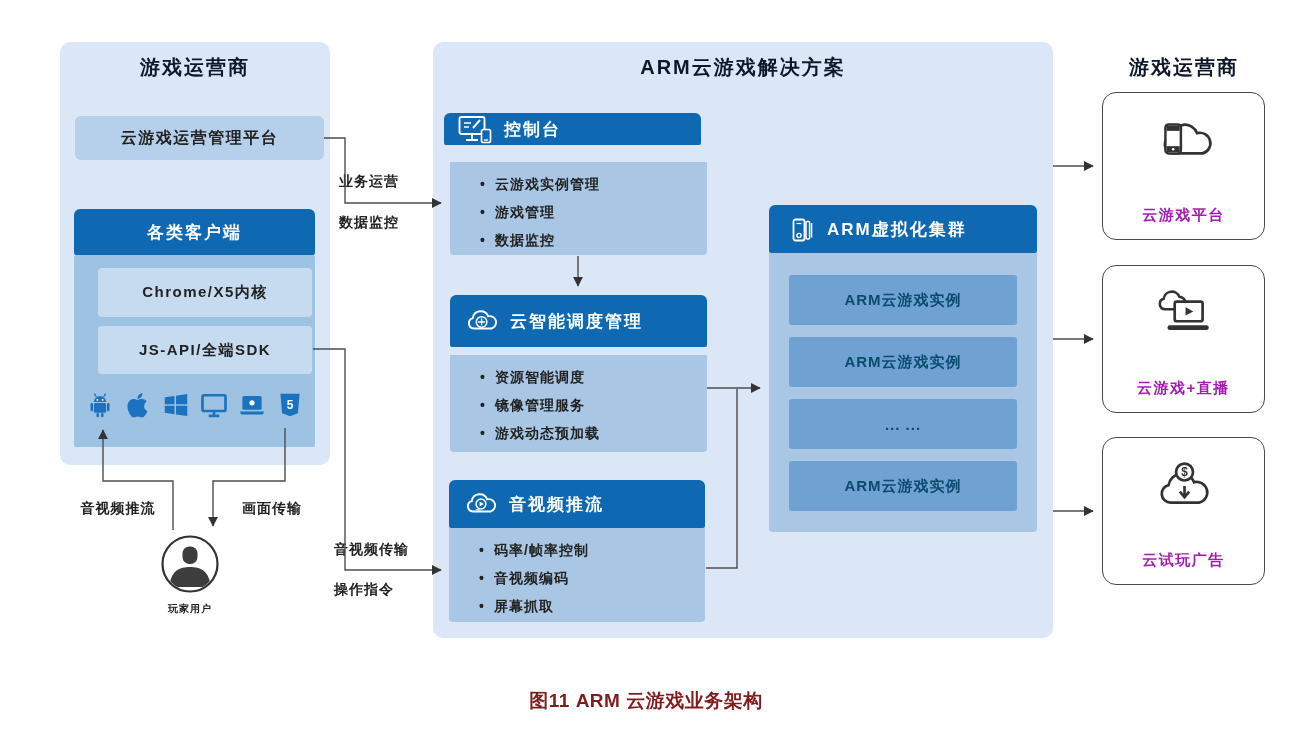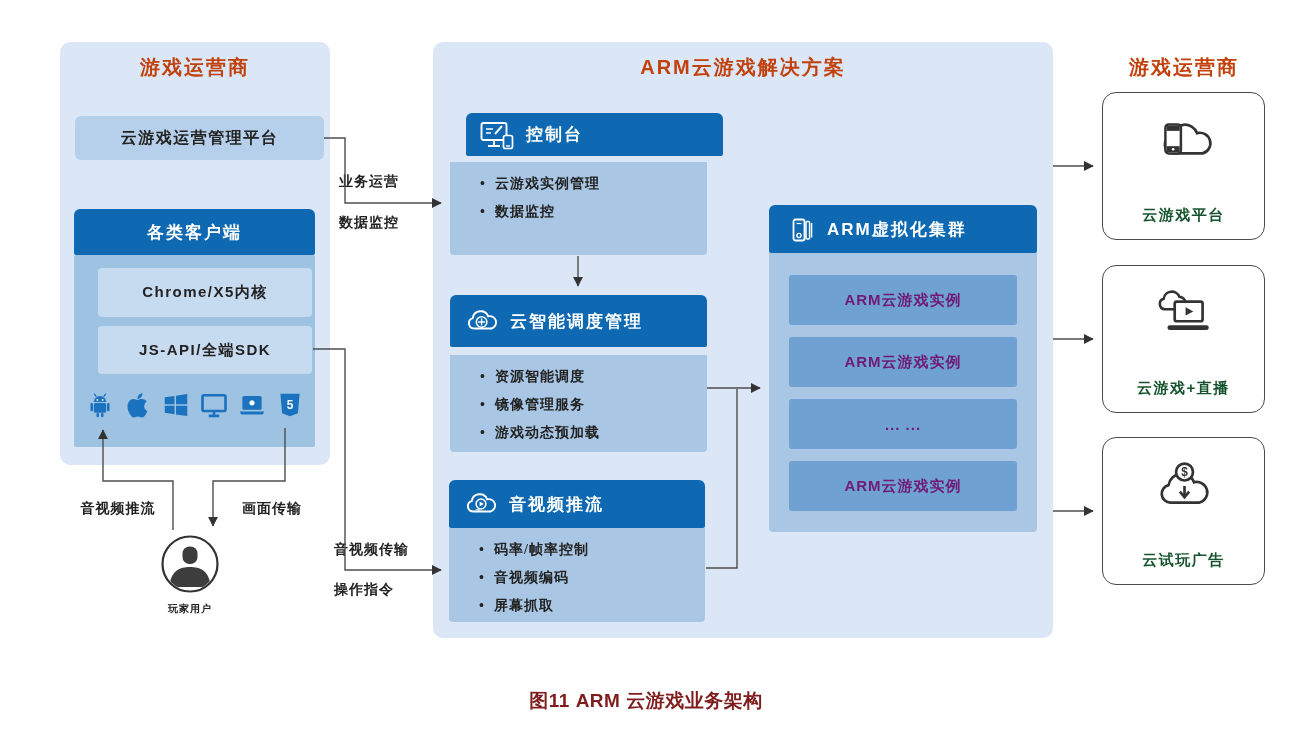--- a/index.html
+++ b/index.html
@@ -1,39 +1,39 @@
 <!DOCTYPE html>
 <html><head>
 <meta charset="utf-8">
 <style>
   html,body{margin:0;padding:0;background:#fff;}
   .canvas{position:relative;width:1292px;height:734px;background:#ffffff;
           font-family:"Liberation Sans","DejaVu Sans",sans-serif;color:#262626;overflow:hidden;}
   .abs{position:absolute;box-sizing:border-box;}
   .panel{background:#dbe7f6;border-radius:10px;}
-  .panel-title{font-size:20px;font-weight:700;letter-spacing:2px;text-align:center;color:#c2410c;}
+  .panel-title{font-size:20px;font-weight:700;letter-spacing:2px;text-align:center;color:#0f172a;}
   .bluehead{background:#0e69b2;color:#fff;display:flex;align-items:center;gap:10px;
             padding-left:14px;border-radius:6px 6px 2px 2px;}
   .bluehead .t{font-size:17px;font-weight:700;letter-spacing:2px;white-space:nowrap;}
   .bluehead.center{justify-content:center;padding-left:0;}
   .mod-body{background:#a9c7e4;border-radius:0 0 4px 4px;padding:8px 6px 0 30px;}
   .bullet{position:relative;font-size:14px;font-weight:700;letter-spacing:1px;line-height:28px;
-          padding-left:15px;color:#222;white-space:nowrap;font-family:Liberation Serif, serif;}
+          padding-left:15px;color:#222;white-space:nowrap;}
   .bullet::before{content:"•";position:absolute;left:0;top:0;}
   .litebox{background:#c6daf0;border-radius:4px;display:flex;align-items:center;justify-content:center;
            font-weight:700;color:#222;letter-spacing:1.5px;}
   .midbox{background:#b6cfea;border-radius:6px;display:flex;align-items:center;justify-content:center;
           font-size:16px;font-weight:700;color:#222;letter-spacing:1.5px;}
   .clientbody{background:#9dc2e2;border-radius:2px;}
   .client-icons{display:flex;align-items:center;justify-content:space-between;}
   .row-box{background:#6fa2d2;border-radius:3px;display:flex;align-items:center;justify-content:center;
-           font-size:15px;font-weight:700;letter-spacing:1px;color:#701a75;}
+           font-size:15px;font-weight:700;letter-spacing:1px;color:#0c4a6e;}
   .app-box{background:#fff;border:1.6px solid #4a4a4a;border-radius:14px;display:flex;
            flex-direction:column;align-items:center;justify-content:space-between;padding:20px 6px 14px;}
-  .app-label{font-size:15px;font-weight:700;letter-spacing:1.5px;color:#14532d;white-space:nowrap;}
+  .app-label{font-size:15px;font-weight:700;letter-spacing:1.5px;color:#a21caf;white-space:nowrap;}
   .flow-label{font-size:14px;font-weight:700;letter-spacing:1px;color:#222;white-space:nowrap;}
   .caption{font-size:19px;font-weight:600;letter-spacing:0.5px;text-align:center;color:#7f1d1d;}
   .conn{stroke:#4d4d4d;stroke-width:1.4;fill:none;}
   .connectors{position:absolute;left:0;top:0;z-index:10;pointer-events:none;}
 </style>
 </head>
 <body>
 
 <div class="canvas">
 
@@ -102,33 +102,34 @@
   <div class="abs flow-label" style="left:140px;top:602px;width:100px;text-align:center;font-size:10px;">玩家用户</div>
 
   <div class="abs flow-label" style="left:339px;top:173px;">业务运营</div>
   <div class="abs flow-label" style="left:339px;top:214px;">数据监控</div>
   <div class="abs flow-label" style="left:334px;top:541px;">音视频传输</div>
   <div class="abs flow-label" style="left:334px;top:581px;">操作指令</div>
 
   <div class="abs panel" style="left:433px;top:42px;width:620px;height:596px;"></div>
   <div class="abs panel-title" style="left:433px;top:54px;width:620px;">ARM云游戏解决方案</div>
 
-  <div class="abs bluehead" style="left:466px;top:113px;width:257px;height:43px;">
+  <div class="abs bluehead" style="left:444px;top:113px;width:257px;height:32px;">
     <svg width="36" height="30" viewBox="0 0 36 30">
       <rect x="1.5" y="3" width="25" height="17" rx="2" fill="none" stroke="#fff" stroke-width="1.9"></rect>
       <path d="M6 9 H13 M6 13 H11" stroke="#fff" stroke-width="1.6"></path>
       <path d="M15 14 L22 6" stroke="#fff" stroke-width="1.9"></path>
       <path d="M14 20 V25 M8 26 H20" stroke="#fff" stroke-width="1.9"></path>
       <rect x="23.5" y="15.5" width="9" height="13" rx="2" fill="#0e69b2" stroke="#fff" stroke-width="1.7"></rect>
       <path d="M26 26 H30" stroke="#fff" stroke-width="1.4"></path>
     </svg>
     <span class="t">控制台</span>
   </div>
   <div class="abs mod-body" style="left:450px;top:162px;width:257px;height:93px;">
     <div class="bullet">云游戏实例管理</div>
+    <div class="bullet">游戏管理</div>
     <div class="bullet">数据监控</div>
   </div>
 
   <div class="abs bluehead" style="left:450px;top:295px;width:257px;height:52px;">
     <svg width="36" height="26" viewBox="0 0 36 26">
       <path d="M27.5 20.5 H10 A5.3 5.3 0 0 1 8.8 10.1 A8 8 0 0 1 24.2 8.4 A6.2 6.2 0 0 1 27.5 20.5 Z" fill="none" stroke="#fff" stroke-width="1.9"></path>
       <circle cx="17.6" cy="14" r="5.3" fill="none" stroke="#fff" stroke-width="1.5"></circle>
       <path d="M17.6 10.4 V17.6 M14 14 H21.2" stroke="#fff" stroke-width="1.4"></path>
     </svg>
     <span class="t">云智能调度管理</span>

